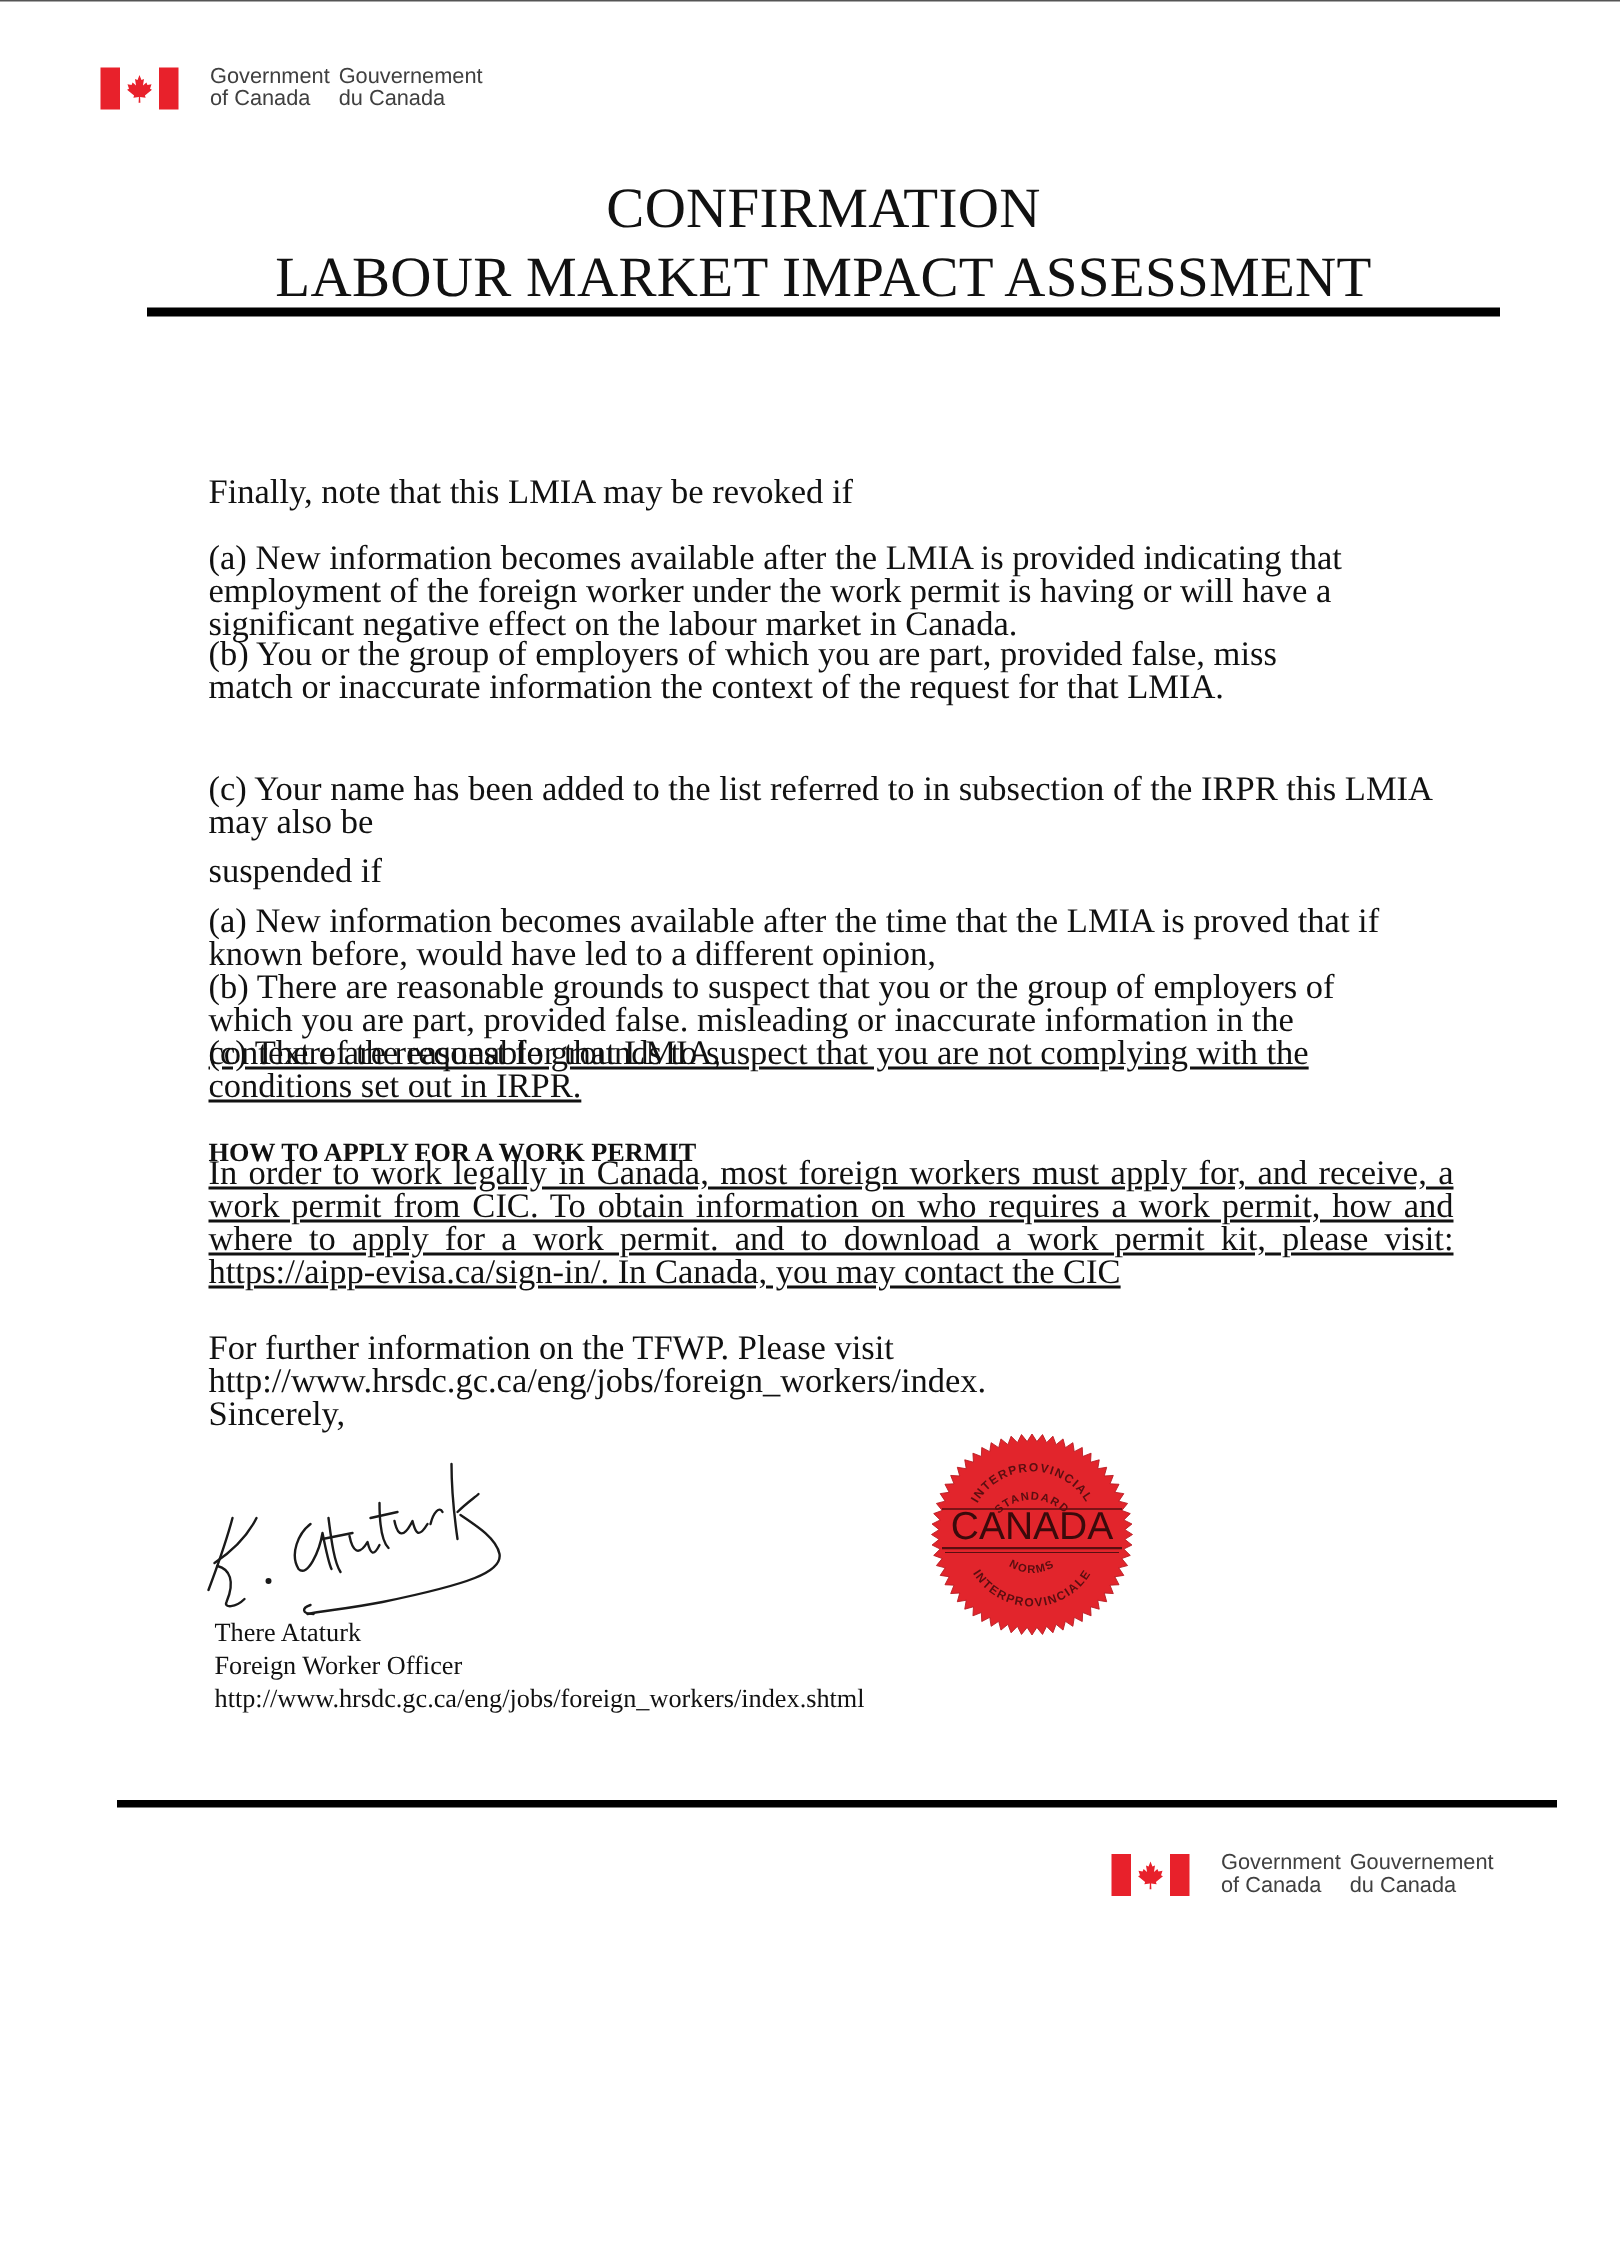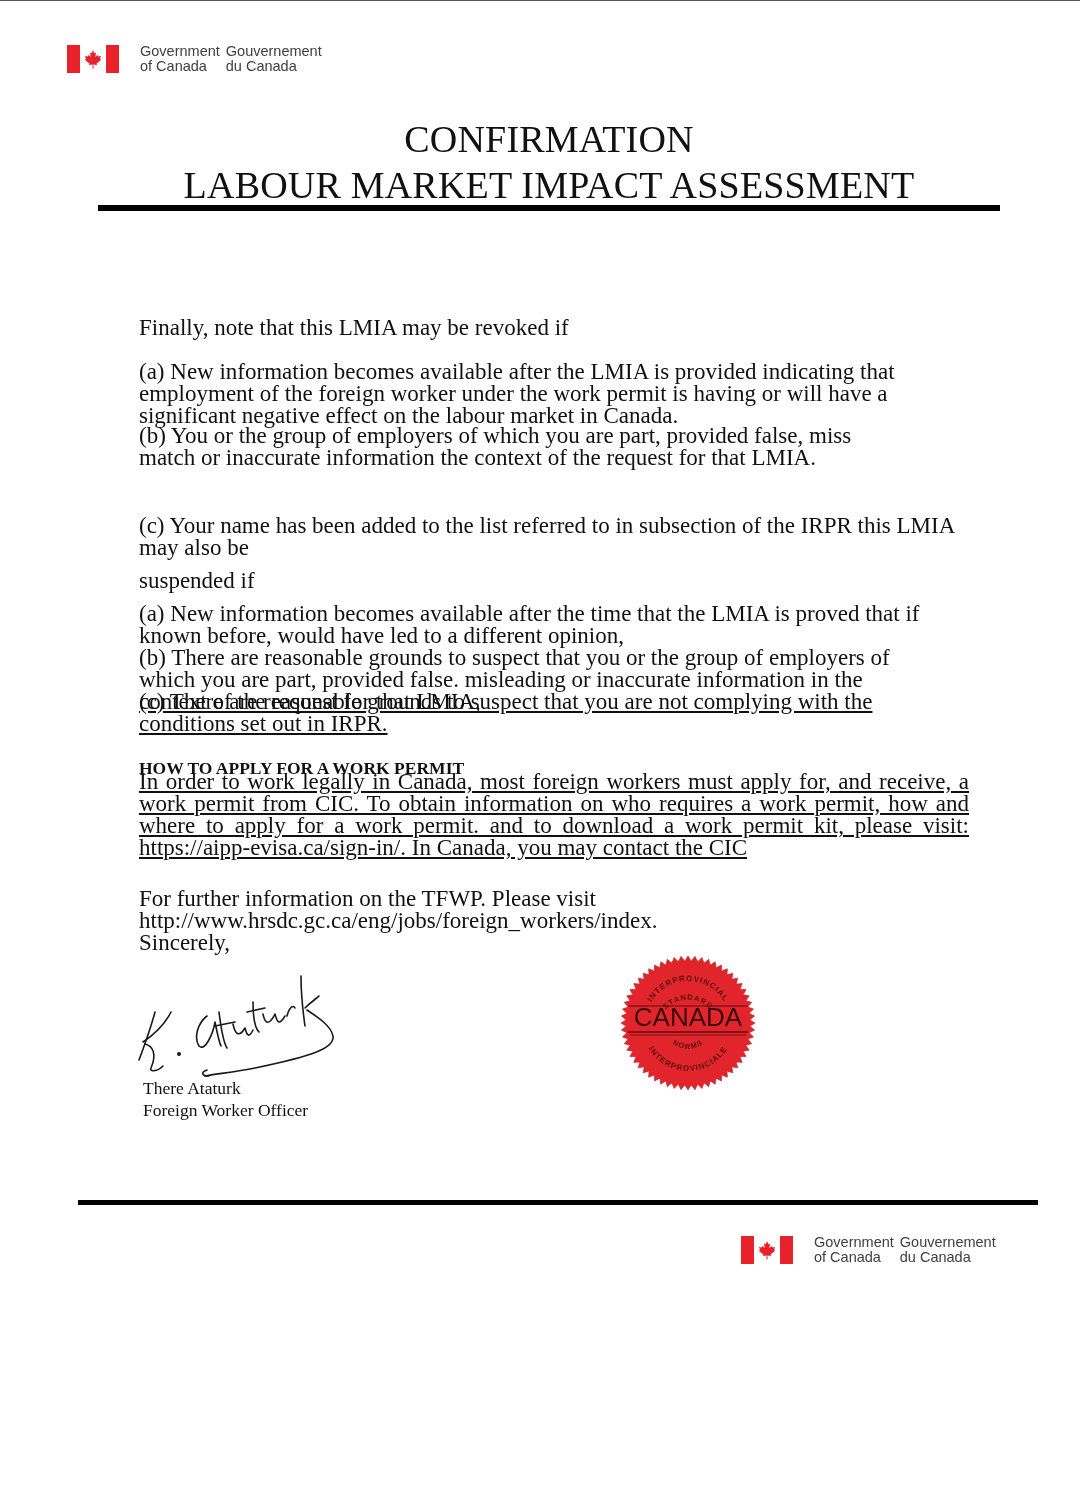--- a/index.html
+++ b/index.html
@@ -125,20 +125,21 @@
     </text>
     <text font-family="Liberation Sans, sans-serif" font-size="8" fill="#5a0e10" font-weight="bold" letter-spacing="1">
       <textPath href="#arcBot" startOffset="50%" text-anchor="middle">INTERPROVINCIALE</textPath>
     </text>
   </svg>
 </div>
 
 <div class="signer">
   <div>There Ataturk</div>
   <div>Foreign Worker Officer</div>
+  <div>http://www.hrsdc.gc.ca/eng/jobs/foreign_workers/index.shtml</div>
 </div>
 
 <div class="bottom-rule"></div>
 
 <div class="gov-sig bottom">
   <div class="flag">
     <div class="bar"></div>
     <div class="mid">
       <svg width="18" height="20" viewBox="0 0 18 20">
         <path d="M9 1 L10.3 4.3 L12 3.6 L11.3 8 L13.6 6 L14.3 7.6 L17 7.1 L16 10.1 L17.3 10.8 L12.6 14.6 L13.1 16.1 L9.4 15.6 L9.6 19.5 L8.4 19.5 L8.6 15.6 L4.9 16.1 L5.4 14.6 L0.7 10.8 L2 10.1 L1 7.1 L3.7 7.6 L4.4 6 L6.7 8 L6 3.6 L7.7 4.3 Z" fill="#e8212b"></path>

